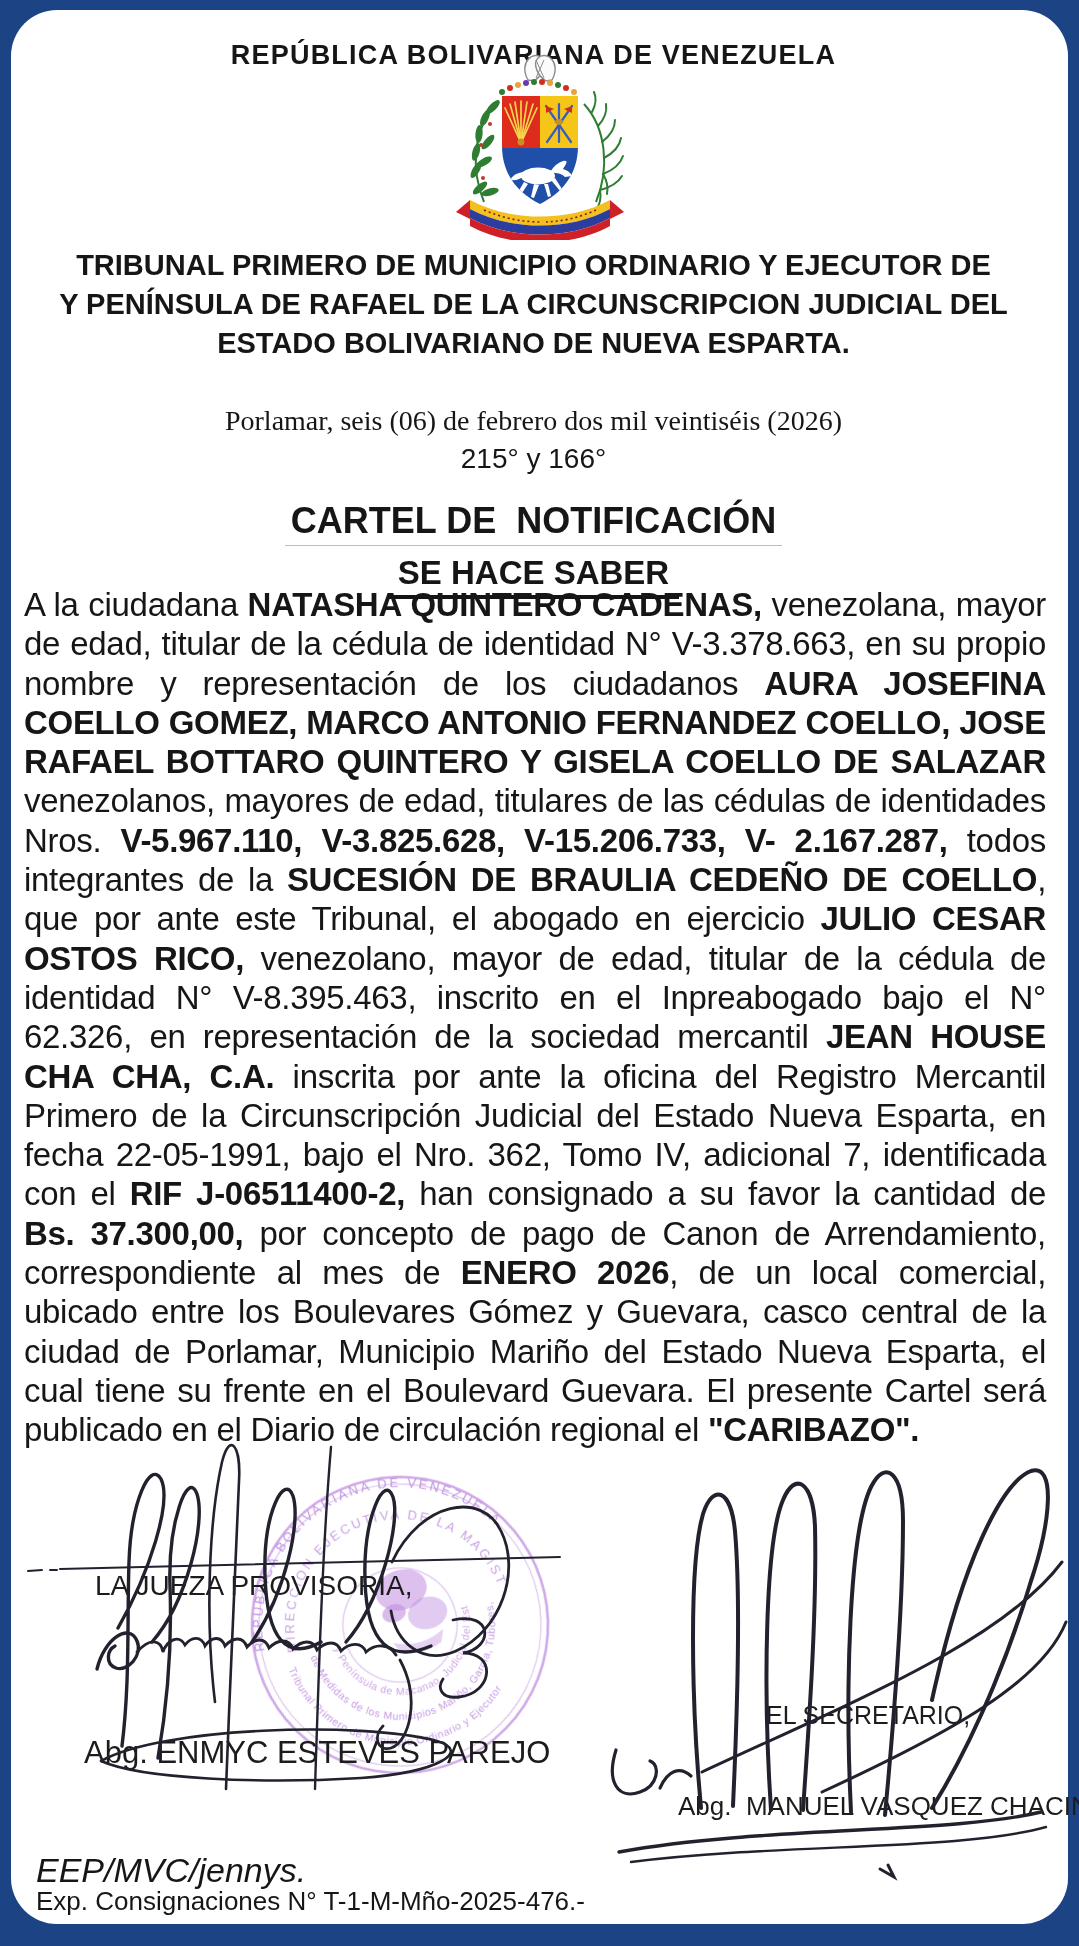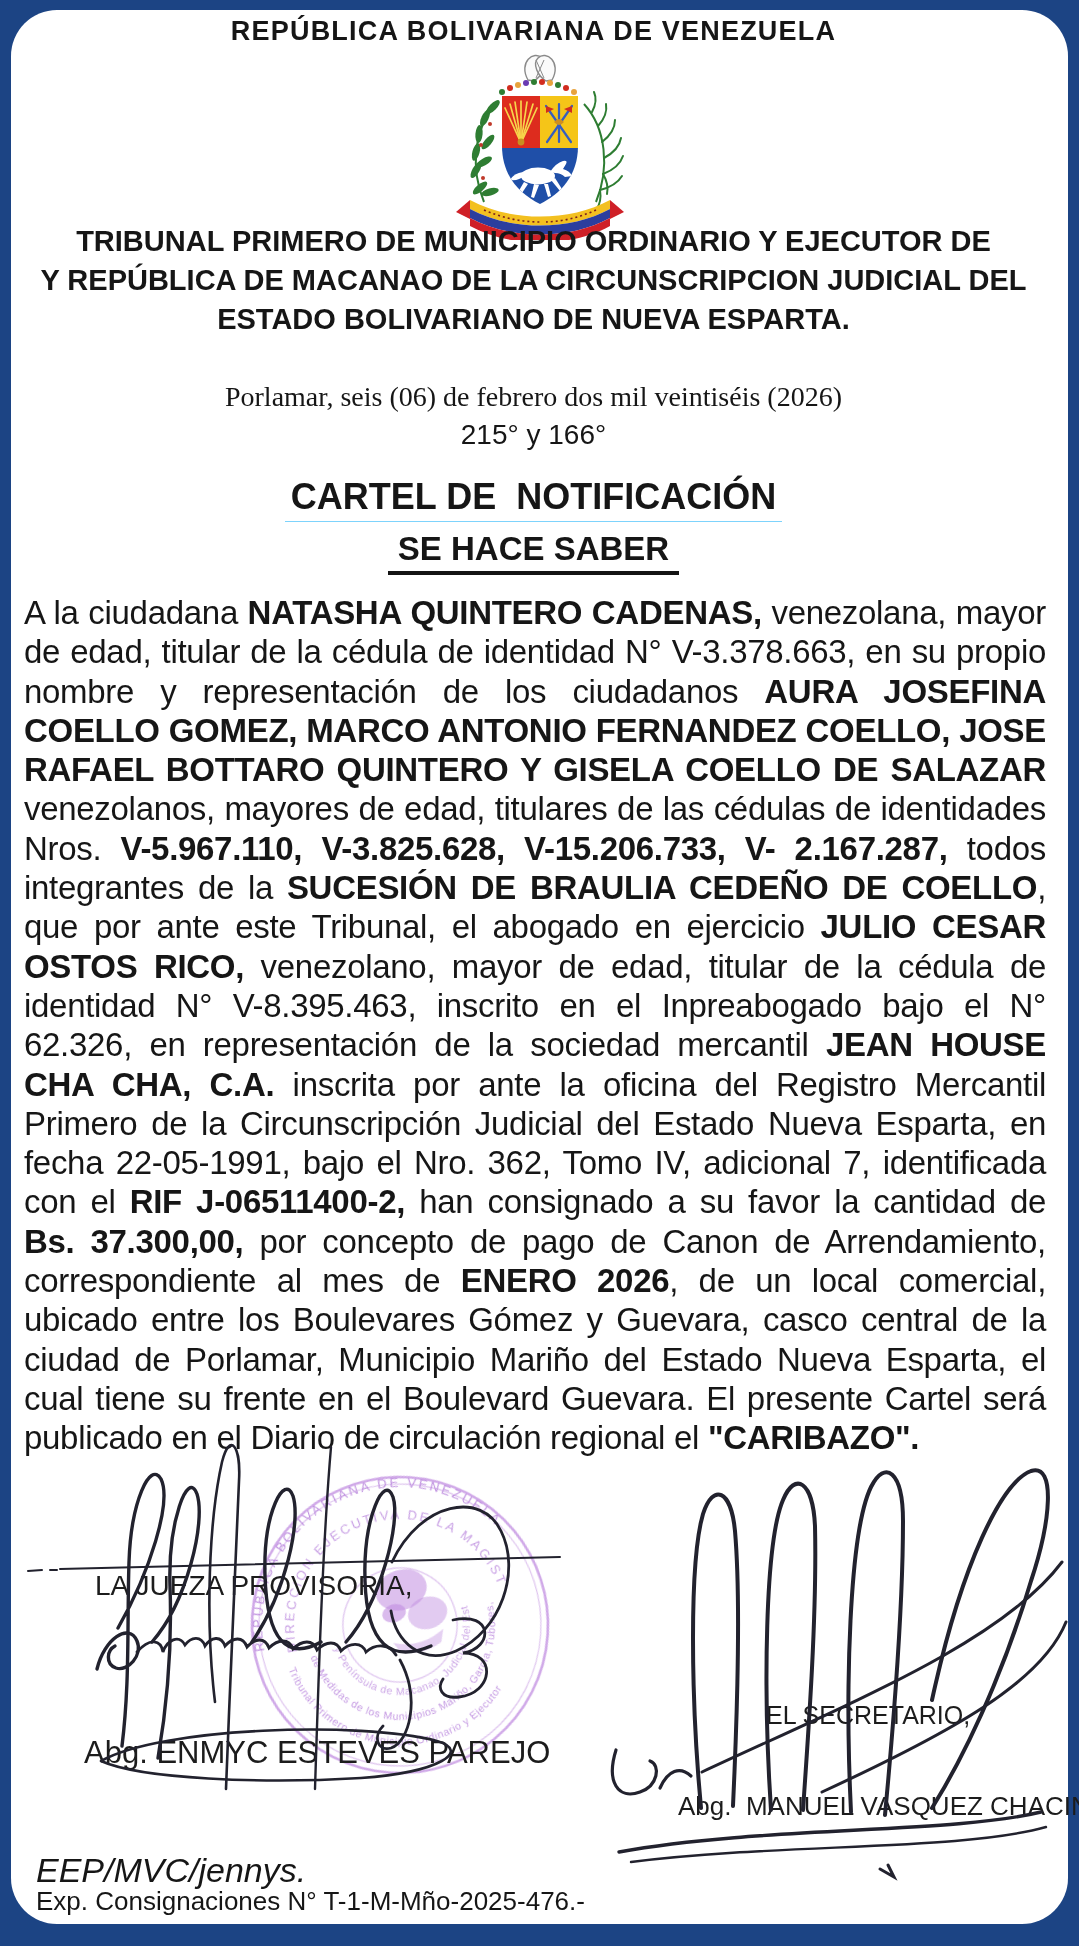--- a/index.html
+++ b/index.html
@@ -9,21 +9,21 @@
     background:#1c4484;
     font-family:"Liberation Sans", sans-serif;
     color:#161616;
     overflow:hidden;
   }
   .sheet {
     position:absolute; left:11px; top:10px; right:11px; bottom:22px;
     background:#ffffff; border-radius:46px;
   }
   .abs { position:absolute; }
-  .center { left:0; right:12px; text-align:center; }
+  .center { left:0; right:12px; text-align:center;margin-top:24px; }
 
   .republic { top:16px; font-weight:bold; font-size:27px; letter-spacing:1.2px; }
   .arms { top:50px; left:50%; transform:translateX(-50%); }
 
   .tribunal { top:222px; font-weight:bold; font-size:29px; line-height:39px; }
   .tribunal div { white-space:nowrap; }
   .dateline { top:381px; font-size:28px;font-family:Liberation Serif, serif; }
   .yearline { top:419px; font-size:28px; }
 
   .cartel { top:476px; }
@@ -35,21 +35,20 @@
   .sehace span {
     display:inline-block; font-weight:bold; font-size:33px; white-space:pre;
     border-bottom:4px solid #141414; padding:0 10px 3px 10px;
   }
 
   .bodytext {
     top:585px; left:24px; width:1022px;
     font-size:33px; line-height:39.3px;
     text-align:justify; text-justify:inter-word;
     letter-spacing:-0.3px;
-    margin-top:8px;
   }
   .bodytext b { letter-spacing:-0.3px; }
 
   .sig-text { color:#1c1c1c; }
   .judge-title { left:95px; top:1570px; font-size:28px; }
   .judge-name  { left:84px; top:1735px; font-size:31px;text-align:right; }
   .secretary-title { left:766px; top:1701px; font-size:25px; }
   .secretary-name  { left:678px; top:1791px; font-size:26px; white-space:pre; }
 
   .footer-initials { left:36px; top:1851px; font-size:34px;font-style:italic; }
@@ -168,21 +167,21 @@
       <path d="M20 150 L6 162 L20 169 Z" fill="#cf2027"></path>
       <path d="M160 150 L174 162 L160 169 Z" fill="#cf2027"></path>
       <path d="M34 160 q28 12 56 12" stroke="#7a1f1f" stroke-width="1.6" stroke-dasharray="2 3" fill="none"></path>
       <path d="M146 160 q-24 11 -50 12" stroke="#7a1f1f" stroke-width="1.6" stroke-dasharray="2 3" fill="none"></path>
     </g>
   </svg>
 </div>
 
 <div class="abs center tribunal">
   <div>TRIBUNAL PRIMERO DE MUNICIPIO ORDINARIO Y EJECUTOR DE</div>
-  <div>Y REPÚBLICA DE MACANAO DE LA CIRCUNSCRIPCION JUDICIAL DEL</div>
+  <div>Y PENÍNSULA DE RAFAEL DE LA CIRCUNSCRIPCION JUDICIAL DEL</div>
   <div>ESTADO BOLIVARIANO DE NUEVA ESPARTA.</div>
 </div>
 
 <div class="abs center dateline">Porlamar, seis (06) de febrero dos mil veintiséis (2026)</div>
 <div class="abs center yearline">215° y 166°</div>
 
 <div class="abs center cartel">
   <span>CARTEL DE  NOTIFICACIÓN</span>
 </div>
 <div class="abs center sehace">

